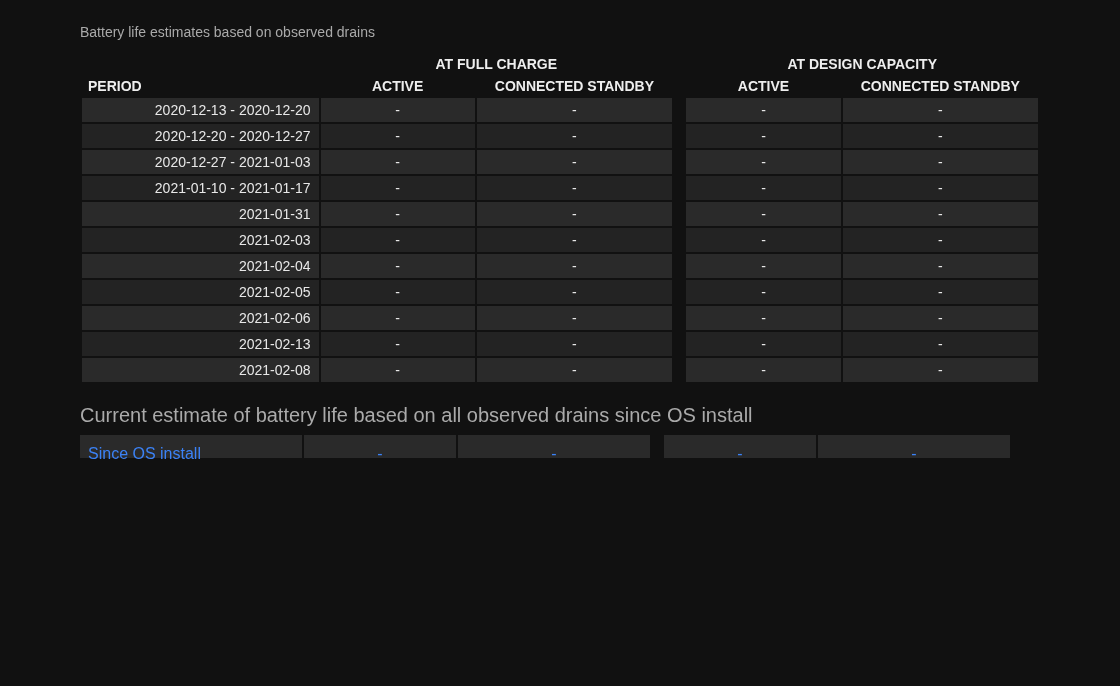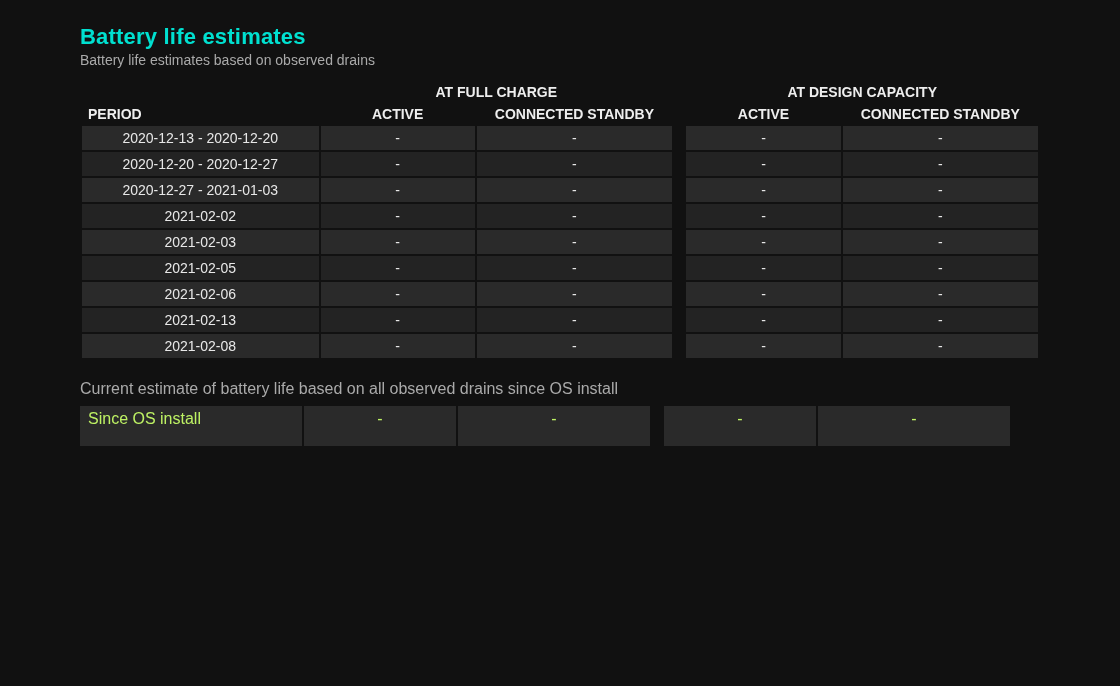--- a/index.html
+++ b/index.html
@@ -50,73 +50,72 @@
   tbody td {
     background: #2a2a2a;
     padding: 3px 8px;
     text-align: center;
     color: #e8e8e8;
     font-weight: 300;
     height: 24px;
     vertical-align: middle;
   }
   tbody td.period {
-    text-align: center;
+    text-align: right;
     font-weight: 400;
     white-space: nowrap;
     width: 230px;
   }
   tbody tr:nth-child(even) td {
     background: #232323;
   }
   col.gap {
     width: 10px;
   }
   td.gap, th.gap {
     background: transparent !important;
     padding: 0 !important;
   }
   col.period-col { width: 220px; }
   col.val-col    { width: 150px; }
   col.val-col-wide { width: 190px; }
   .footnote {
     color: #aaa;
-    font-size: 16px;
+    font-size: 20px;
     font-weight: 300;
     margin-top: 20px;
     margin-bottom: 8px;
   }
   .since-row {
     display: grid;
     grid-template-columns: 222px 152px 192px 10px 152px 192px;
     gap: 2px;
   }
   .since-row .cell {
     background: #2a2a2a;
-    padding: 4px 8px;
+    padding: 10px 8px;
     text-align: center;
-    color: #bef264;
-    font-weight: 300;
-    height: 40px;
+    color: #3b82f6;
+    font-weight: 300;
+    height: 23px;
     line-height: 18px;
   }
   .since-row .cell.period {
     text-align: left;
     font-weight: 400;
   }
   .since-row .cell.gap {
     background: transparent;
   }
 </style>
 </head>
 <body>
 
 <div class="page">
 
-  <h2 class="title">Battery life estimates</h2>
   <div class="subtitle">Battery life estimates based on observed drains</div>
 
   <table>
     <colgroup>
       <col class="period-col">
       <col class="val-col">
       <col class="val-col-wide">
       <col class="gap">
       <col class="val-col">
       <col class="val-col-wide">
@@ -156,29 +155,45 @@
         </tr>
         <tr>
           <td class="period">2020-12-27 - 2021-01-03</td>
           <td>-</td>
           <td>-</td>
           <td class="gap"></td>
           <td>-</td>
           <td>-</td>
         </tr>
         <tr>
-          <td class="period">2021-02-02</td>
+          <td class="period">2021-01-10 - 2021-01-17</td>
+          <td>-</td>
+          <td>-</td>
+          <td class="gap"></td>
+          <td>-</td>
+          <td>-</td>
+        </tr>
+        <tr>
+          <td class="period">2021-01-31</td>
           <td>-</td>
           <td>-</td>
           <td class="gap"></td>
           <td>-</td>
           <td>-</td>
         </tr>
         <tr>
           <td class="period">2021-02-03</td>
+          <td>-</td>
+          <td>-</td>
+          <td class="gap"></td>
+          <td>-</td>
+          <td>-</td>
+        </tr>
+        <tr>
+          <td class="period">2021-02-04</td>
           <td>-</td>
           <td>-</td>
           <td class="gap"></td>
           <td>-</td>
           <td>-</td>
         </tr>
         <tr>
           <td class="period">2021-02-05</td>
           <td>-</td>
           <td>-</td>

